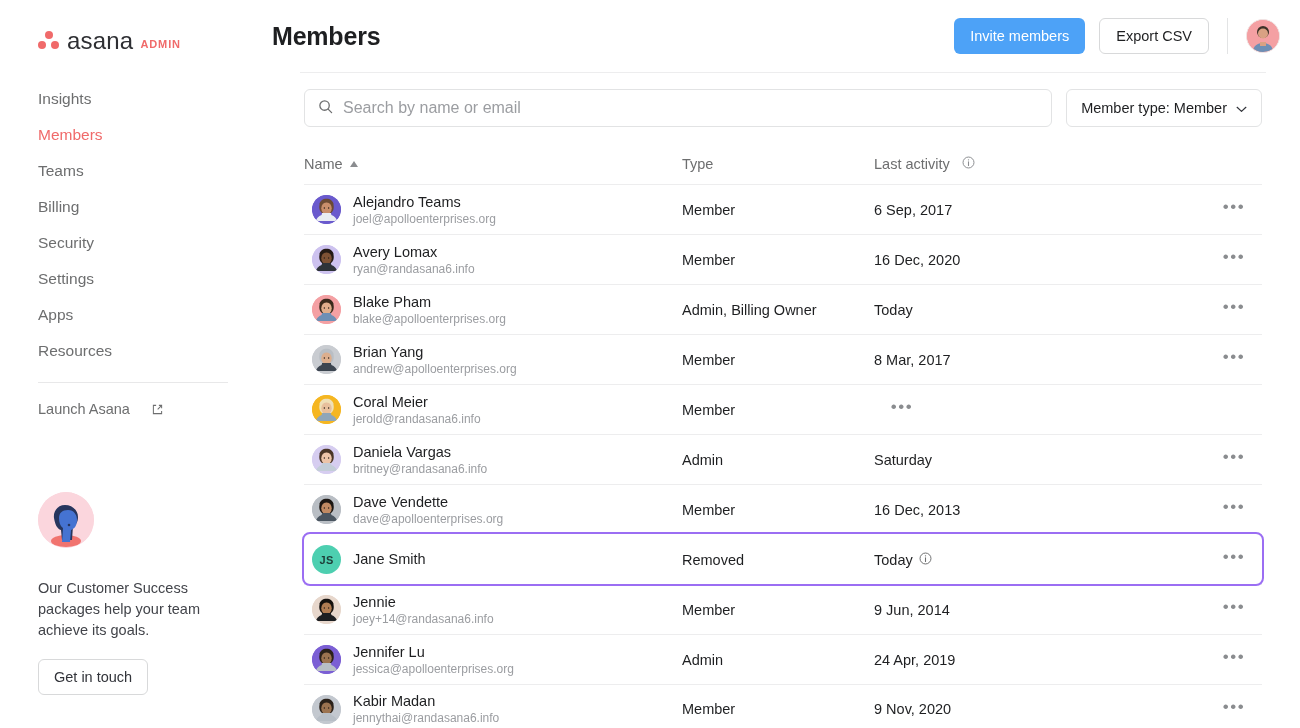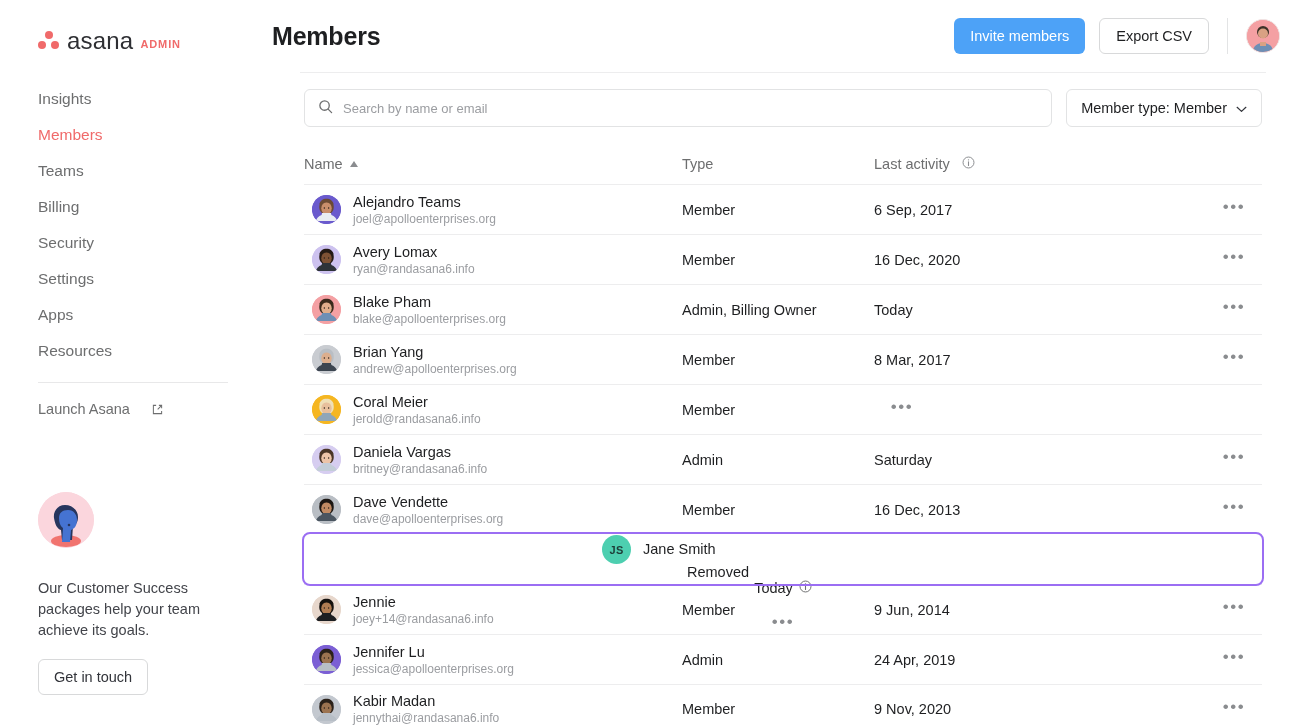--- a/index.html
+++ b/index.html
@@ -102,21 +102,21 @@
 
   .filters {
     display: flex; align-items: center; gap: 14px;
     padding: 16px 38px 0 38px;
   }
   .search-box {
     flex: 1 1 auto; height: 38px; border: 1px solid #e2e3e4; border-radius: 6px;
     display: flex; align-items: center; gap: 10px; padding: 0 13px; background: #fff;
   }
   .search-box input {
-    border: none; outline: none; font-size: 13px; color: #a16207;
+    border: none; outline: none; font-size: 16px; color: #a16207;
     font-family: inherit; flex: 1 1 auto; background: transparent;
   }
   .search-box input::placeholder { color: #9b9da1; }
   .type-filter {
     height: 38px; border: 1px solid #e2e3e4; border-radius: 6px;
     display: flex; align-items: center; gap: 9px; padding: 0 14px;
     font-size: 14.5px; color: #1e1f21; cursor: pointer; background: #fff;
     white-space: nowrap;
   }
   .chev { display: block; }
@@ -160,21 +160,21 @@
     flex: 1 1 auto; font-size: 14.5px; color: #1e1f21;
     display: flex; align-items: center; gap: 6px;
   }
   .cell-menu {
     width: 56px; flex: 0 0 56px; display: flex; align-items: center;
     justify-content: center; color: #8a8c8f; font-size: 17px;
     letter-spacing: 1.5px; cursor: pointer; padding-bottom: 5px;
   }
   .row.highlight {
     outline: 2px solid #9b6ef3; border-radius: 6px;
-    border-top-color: transparent; z-index: 3; flex-direction: column;
+    border-top-color: transparent; z-index: 3;
   }
   .row.highlight + .row { border-top-color: #ededee; }
 </style>
 </head>
 <body>
 
 <div class="app">
 
   <aside class="sidebar">
 

